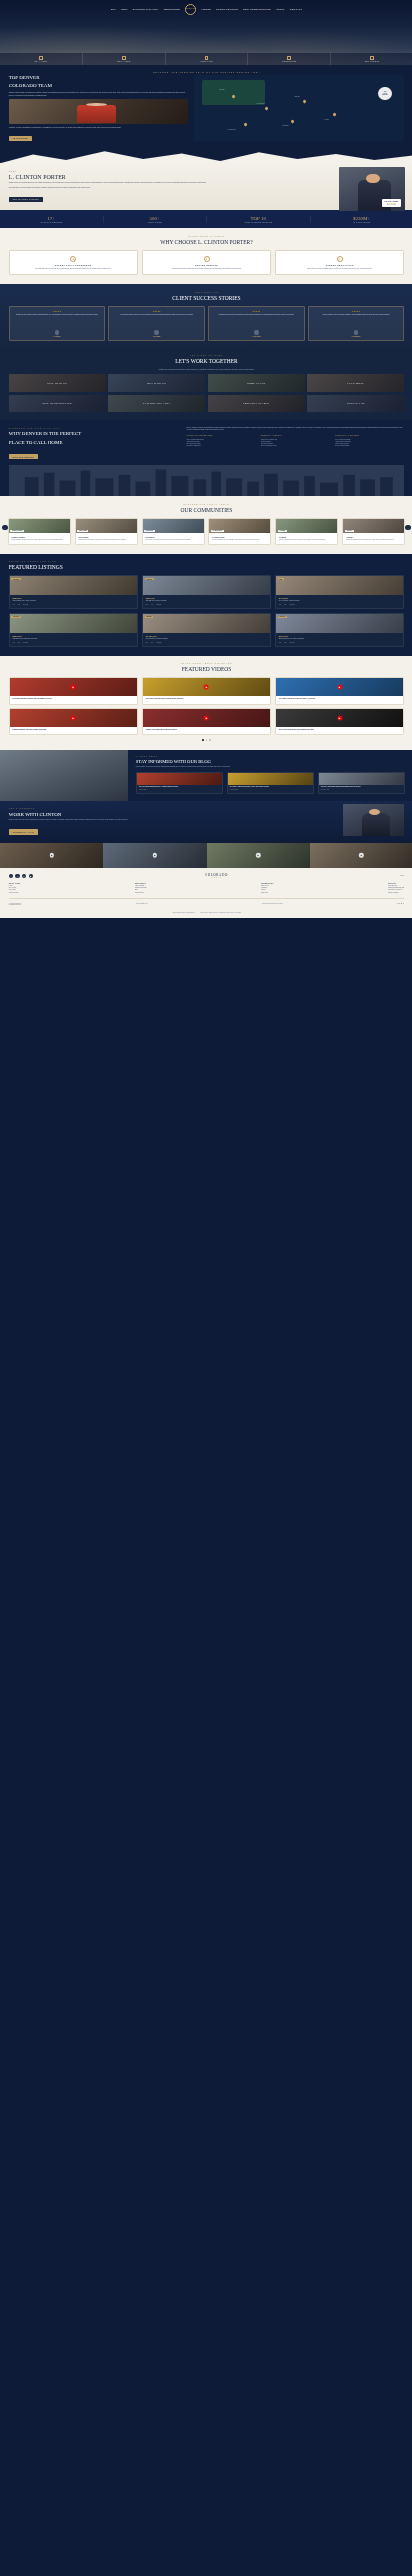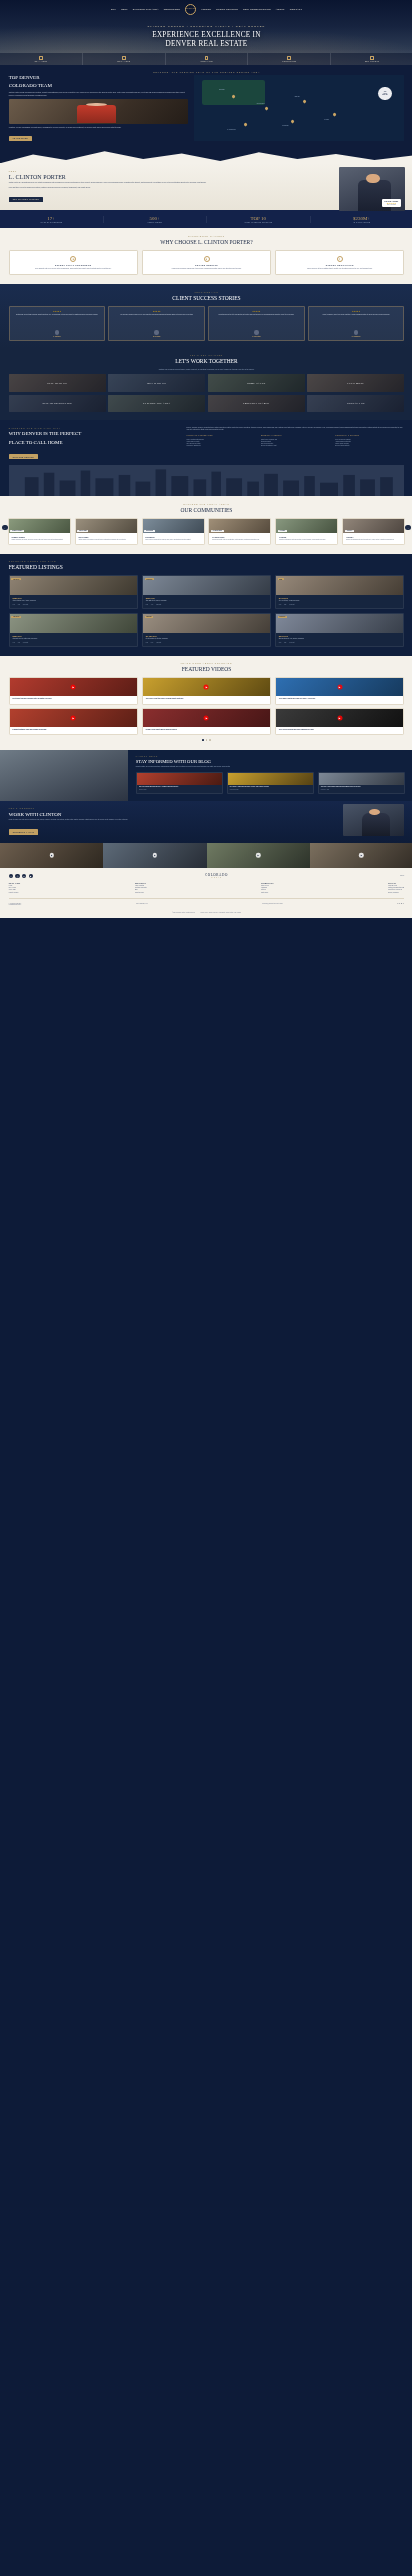--- a/index.html
+++ b/index.html
@@ -347,25 +347,20 @@
       <div class="navlogo">
         <span>COLORADO</span>
       </div>
       <a>VIDEOS</a>
       <a>CLIENT REVIEWS</a>
       <a>NEW CONSTRUCTION</a>
       <a>ABOUT</a>
       <a>CONTACT</a>
     </div>
 
-    <div class="hero-center">
-      <div class="hero-kicker">CLINTON PORTER  |  COLORADO VISTAS  |  REAL BROKER</div>
-      <div class="hero-title">EXPERIENCE EXCELLENCE IN</div>
-      <div class="hero-title">DENVER REAL ESTATE</div>
-    </div>
 
     <div class="hero-strip">
       <div class="cell">
         <div class="ico"></div>
         <div class="lbl">BUY A HOME</div>
       </div>
       <div class="cell">
         <div class="ico"></div>
         <div class="lbl">SELL A HOME</div>
       </div>

